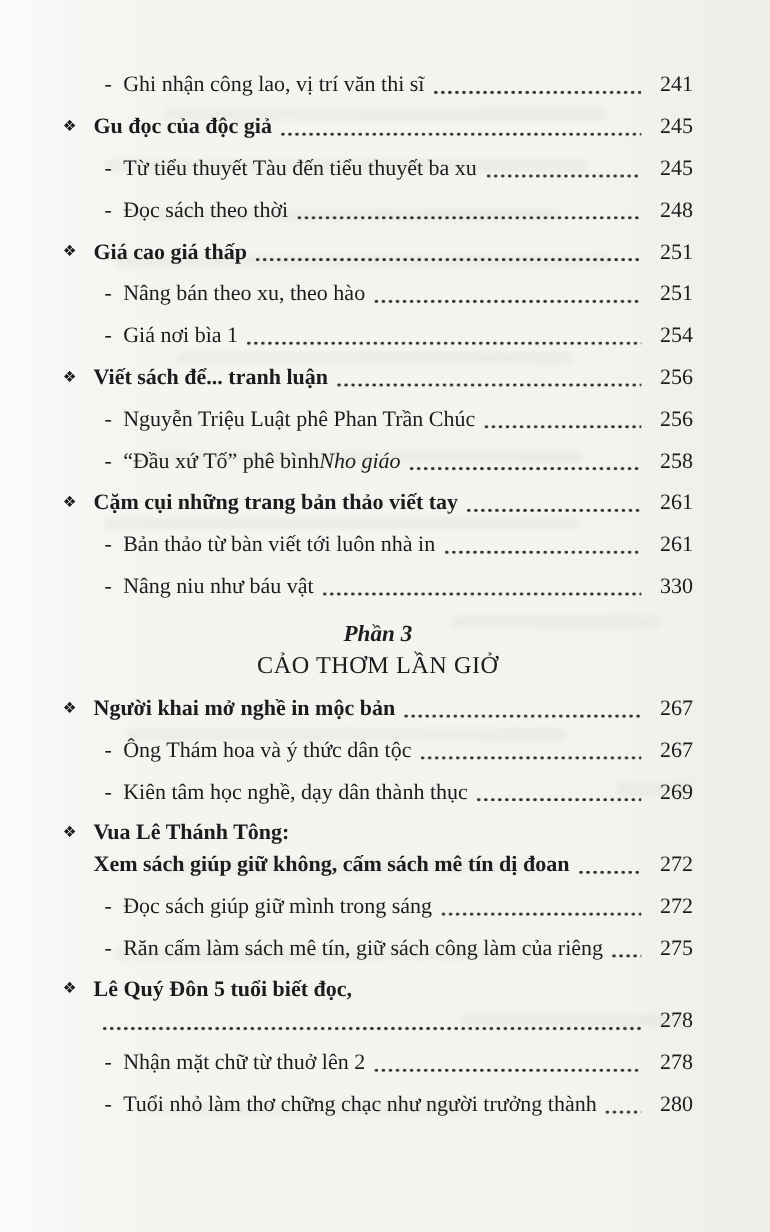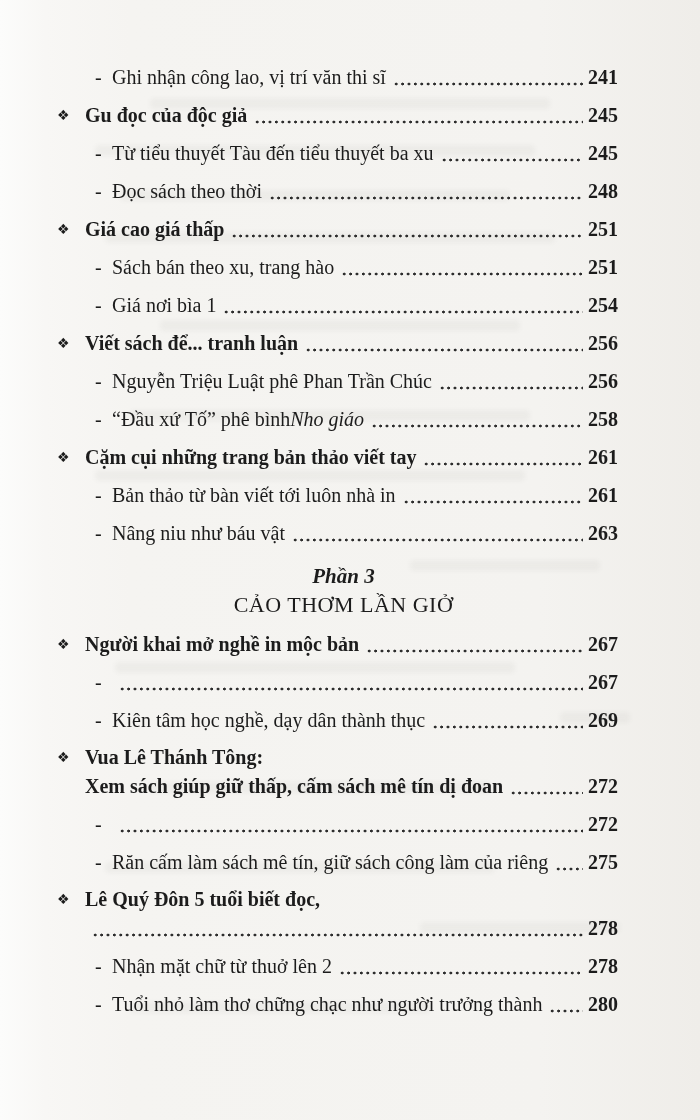--- a/index.html
+++ b/index.html
@@ -43,21 +43,21 @@
   .sub .marker{width:17px;font-weight:normal;}
   .txt{flex:none;}
   .italic{font-style:italic;margin-left:0;}
   .leader{
     flex:1;height:30px;margin:0 5px 0 7px;min-width:12px;
     background-image:radial-gradient(circle,#2d2d2d 1.25px,transparent 1.7px);
     background-size:6.4px 4px;
     background-repeat:repeat-x;
     background-position:left bottom 6px;
   }
-  .pagenum{flex:none;min-width:42px;text-align:left;font-weight:bold;}
+  .pagenum{flex:none;min-width:42px;text-align:right;font-weight:normal;}
   
   .twoline{display:block;height:auto;margin-bottom:8px;}
   .twoline .line{display:flex;align-items:flex-end;height:29px;line-height:29px;}
   .spacer{flex:none;width:28px;}
   
   .part{
     text-align:center;
     margin:15px 0 10px 0;
   }
   .part-kicker{
@@ -117,21 +117,21 @@
         <span class="pagenum">248</span>
       </div>
       <div class="entry section">
         <span class="marker">❖</span>
         <span class="txt">Giá cao giá thấp</span>
         <span class="leader"></span>
         <span class="pagenum">251</span>
       </div>
       <div class="entry sub">
         <span class="marker">-</span>
-        <span class="txt">Sách bán theo xu, trang hào</span>
+        <span class="txt">Nâng bán theo xu, theo hào</span>
         <span class="leader"></span>
         <span class="pagenum">251</span>
       </div>
       <div class="entry sub">
         <span class="marker">-</span>
         <span class="txt">Giá nơi bìa 1</span>
         <span class="leader"></span>
         <span class="pagenum">254</span>
       </div>
       <div class="entry section">
@@ -162,57 +162,59 @@
       <div class="entry sub">
         <span class="marker">-</span>
         <span class="txt">Bản thảo từ bàn viết tới luôn nhà in</span>
         <span class="leader"></span>
         <span class="pagenum">261</span>
       </div>
       <div class="entry sub">
         <span class="marker">-</span>
         <span class="txt">Nâng niu như báu vật</span>
         <span class="leader"></span>
-        <span class="pagenum">263</span>
+        <span class="pagenum">330</span>
       </div>
       <div class="part">
         <div class="part-kicker">Phần 3</div>
         <div class="part-title">CẢO THƠM LẦN GIỞ</div>
       </div>
       <div class="entry section">
         <span class="marker">❖</span>
         <span class="txt">Người khai mở nghề in mộc bản</span>
         <span class="leader"></span>
         <span class="pagenum">267</span>
       </div>
       <div class="entry sub">
         <span class="marker">-</span>
+        <span class="txt">Ông Thám hoa và ý thức dân tộc</span>
         <span class="leader"></span>
         <span class="pagenum">267</span>
       </div>
       <div class="entry sub">
         <span class="marker">-</span>
         <span class="txt">Kiên tâm học nghề, dạy dân thành thục</span>
         <span class="leader"></span>
         <span class="pagenum">269</span>
       </div>
       <div class="entry section twoline">
         <div class="line">
           <span class="marker">❖</span>
           <span class="txt">Vua Lê Thánh Tông:</span>
         </div>
         <div class="line">
           <span class="spacer"></span>
-          <span class="txt">Xem sách giúp giữ thấp, cấm sách mê tín dị đoan</span>
+          <span class="txt">Xem sách giúp giữ không, cấm sách mê tín dị đoan</span>
           <span class="leader"></span>
           <span class="pagenum">272</span>
         </div>
       </div>
       <div class="entry sub">
         <span class="marker">-</span>
+        <span class="txt">Đọc sách giúp giữ mình trong sáng</span>
         <span class="leader"></span>
         <span class="pagenum">272</span>
       </div>
       <div class="entry sub">
         <span class="marker">-</span>
         <span class="txt">Răn cấm làm sách mê tín, giữ sách công làm của riêng</span>
         <span class="leader"></span>
         <span class="pagenum">275</span>
       </div>
       <div class="entry section twoline">

